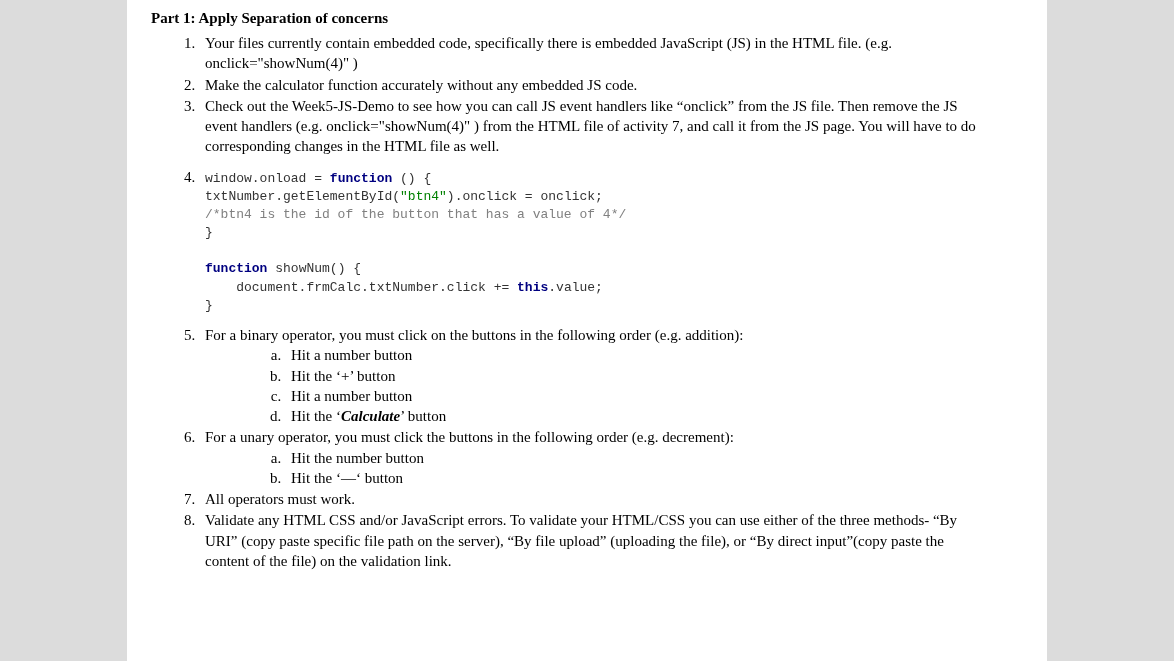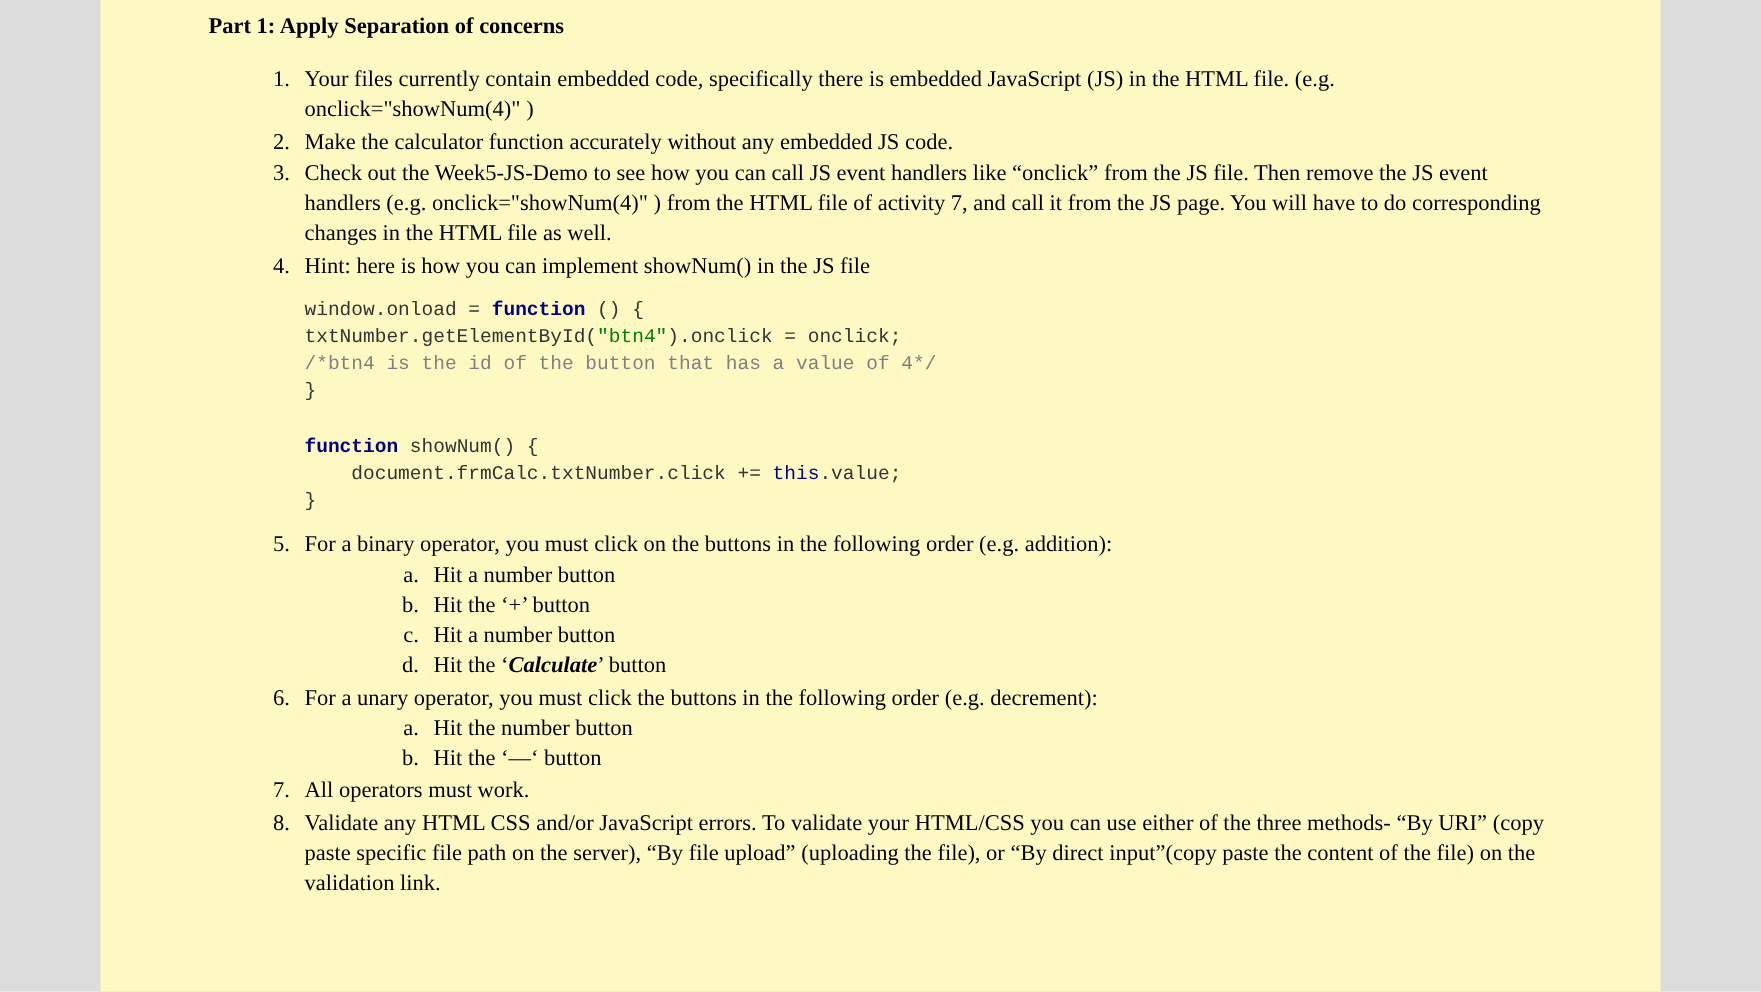--- a/index.html
+++ b/index.html
@@ -4,33 +4,33 @@
 <style>
   body {
     margin: 0;
     padding: 0;
     background: #dcdcdc;
     font-family: "Times New Roman", Times, serif;
     font-size: 15px;
     color: #000;
   }
   .page {
-    background: #fef9c3;
-    width: 1040px;
+    background: #ffffff;
+    width: 920px;
     margin: 0 auto;
-    padding: 10px 60px 30px 72px;
+    padding: 10px 60px 30px 24px;
     box-sizing: border-box;
     min-height: 661px;
   }
   .part-title {
     font-weight: bold;
     margin-bottom: 2px;
   }
   ol.numlist {
-    margin: 16px;
+    margin: 6px;
     padding-left: 42px;
   }
   ol.numlist > li {
     padding-left: 6px;
     margin-bottom: 1px;
     line-height: 1.35;
   }
   ol.alpha {
     list-style-type: lower-alpha;
     margin: 0;
@@ -44,36 +44,35 @@
     font-family: "Courier New", Courier, monospace;
     font-size: 13px;
     line-height: 1.4;
     white-space: pre;
     margin: 10px 0 10px 0;
     color: #333;
   }
   pre.code .kw   { color: #000080; font-weight: bold; }
   pre.code .str  { color: #008000; }
   pre.code .com  { color: #808080; }
-  pre.code .this   { color: #000080; font-weight: normal; }
+  pre.code .this   { color: #000080; font-weight: bold; }
   .bolditalic { font-weight: bold; font-style: italic; }
 </style>
 </head>
 <body>
 
 <div class="page">
 
   <div class="part-title">Part 1: Apply Separation of concerns</div>
 
   <ol class="numlist">
     <li><span>Your files currently contain embedded code, specifically there is embedded JavaScript (JS) in the HTML file. (e.g. onclick="showNum(4)" )</span></li>
     <li><span>Make the calculator function accurately without any embedded JS code.</span></li>
     <li><span>Check out the Week5-JS-Demo to see how you can call JS event handlers like “onclick” from the JS file. Then remove the JS event handlers (e.g. onclick="showNum(4)" ) from the HTML file of activity 7, and call it from the JS page. You will have to do corresponding changes in the HTML file as well.</span></li>
     <li>
-      <span>Hint: here is how you can implement showNum() in the JS file</span>
 <pre class="code"><span>window.onload = </span><span class="kw">function</span><span> () {</span>
 <span>txtNumber.getElementById(</span><span class="str">"btn4"</span><span>).onclick = onclick;</span>
 <span class="com">/*btn4 is the id of the button that has a value of 4*/</span>
 <span>}</span>
 
 <span class="kw">function</span><span> showNum() {</span>
 <span>    document.frmCalc.txtNumber.click += </span><span class="this">this</span><span>.value;</span>
 <span>}</span>
 </pre>
     </li>

